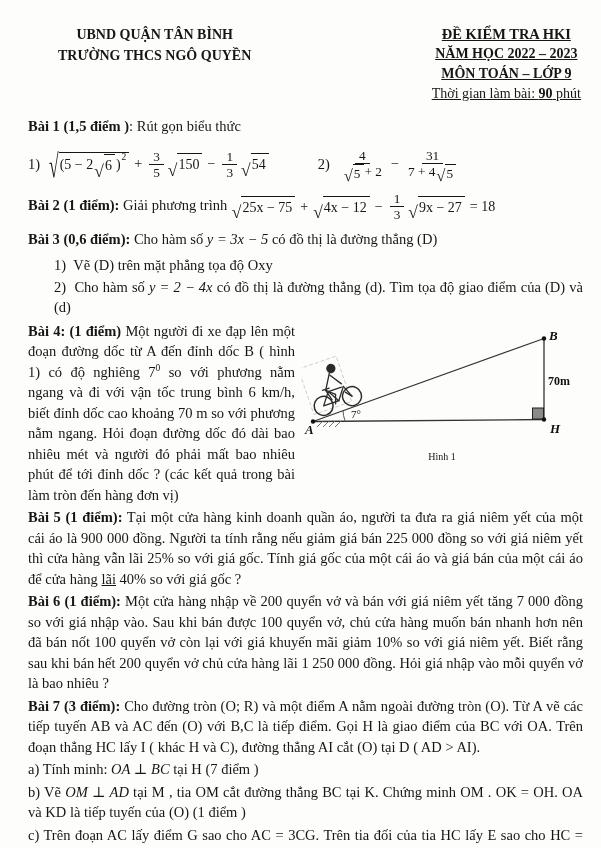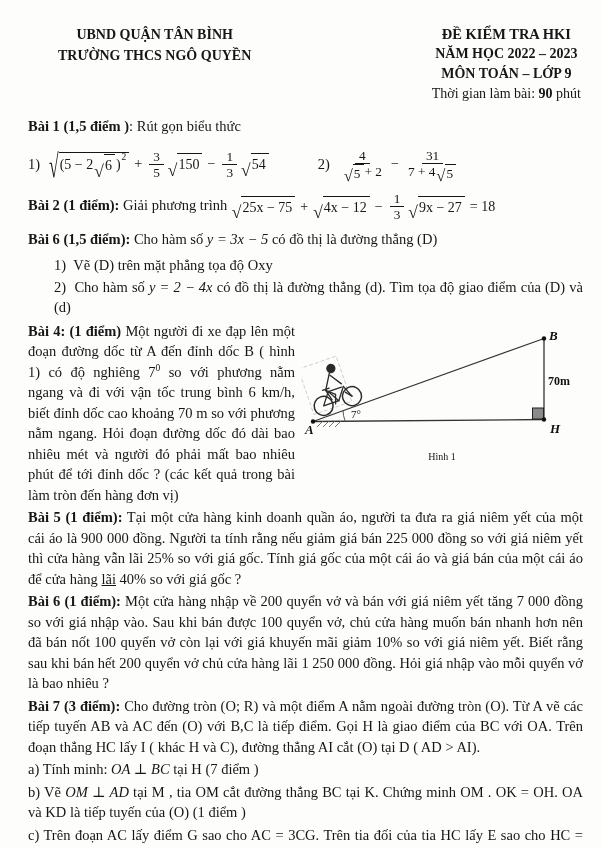--- a/index.html
+++ b/index.html
@@ -2,21 +2,21 @@
 <html><head>
 <meta charset="utf-8">
 <style>
   html,body{margin:0;padding:0;background:#ffffff;}
   .page{width:601px;height:848px;box-sizing:border-box;padding:24px 18px 0 28px;
     background:#fdfdfc;color:#161616;overflow:hidden;position:relative;
     font-family:"Liberation Serif","DejaVu Serif",serif;font-size:14.5px;line-height:20.5px;}
   
   .header{display:flex;justify-content:space-between;margin-bottom:12px;}
   .h-left{text-align:center;font-weight:bold;font-size:14px;line-height:21px;margin-left:30px;}
-  .h-right{text-align:center;font-size:14px;line-height:20px;margin-right:2px;}
+  .h-right{text-align:center;font-size:14px;line-height:20px;margin-right:2px;text-decoration:underline;}
   .h-right .hb{font-weight:bold;display:block;}
   .h-right .t1{font-size:14.5px;}
   .timeb{font-weight:bold;}
   
   p{margin:0;}
   .jp{text-align:justify;margin-bottom:2px;}
   .mi{font-style:italic;}
   .underline{text-decoration:underline;font-family:Liberation Serif, serif;}
   
   .math{display:inline-flex;align-items:center;vertical-align:middle;white-space:nowrap;font-size:14px;}
@@ -144,21 +144,21 @@
           <span class="fn">1</span>
           <span class="fd">3</span>
         </span>
         <span class="sqrt">
           <span class="rsign">√</span>
           <span class="rad">9x − 27</span>
         </span>
         <span class="op">= 18</span>
       </span></p>
 
-  <p class="jp mt6"><b>Bài 6 (1,5 điểm):</b><span> Cho hàm số </span><span class="mi">y = 3x − 5</span><span> có đồ thị là đường thẳng (D)</span></p>
+  <p class="jp mt6"><b>Bài 3 (0,6 điểm):</b><span> Cho hàm số </span><span class="mi">y = 3x − 5</span><span> có đồ thị là đường thẳng (D)</span></p>
   <p class="liitem mt6"><span>1)</span>&nbsp;&nbsp;<span>Vẽ (D) trên mặt phẳng tọa độ Oxy</span></p>
   <p class="liitem"><span>2)</span>&nbsp;&nbsp;<span>Cho hàm số </span><span class="mi">y = 2 − 4x</span><span> có đồ thị là đường thẳng (d). Tìm tọa độ giao điểm của (D) và (d)</span></p>
 
   <div class="bai4">
     <div class="figwrap">
       <svg width="282" height="116" viewBox="0 0 282 116">
 
         <line x1="12" y1="98.5" x2="243" y2="96.5" stroke="#333" stroke-width="1.3"></line>
         <line x1="243" y1="15.5" x2="243" y2="96.5" stroke="#333" stroke-width="1.3"></line>
         <line x1="12" y1="98.5" x2="243" y2="15.5" stroke="#333" stroke-width="1.2"></line>

